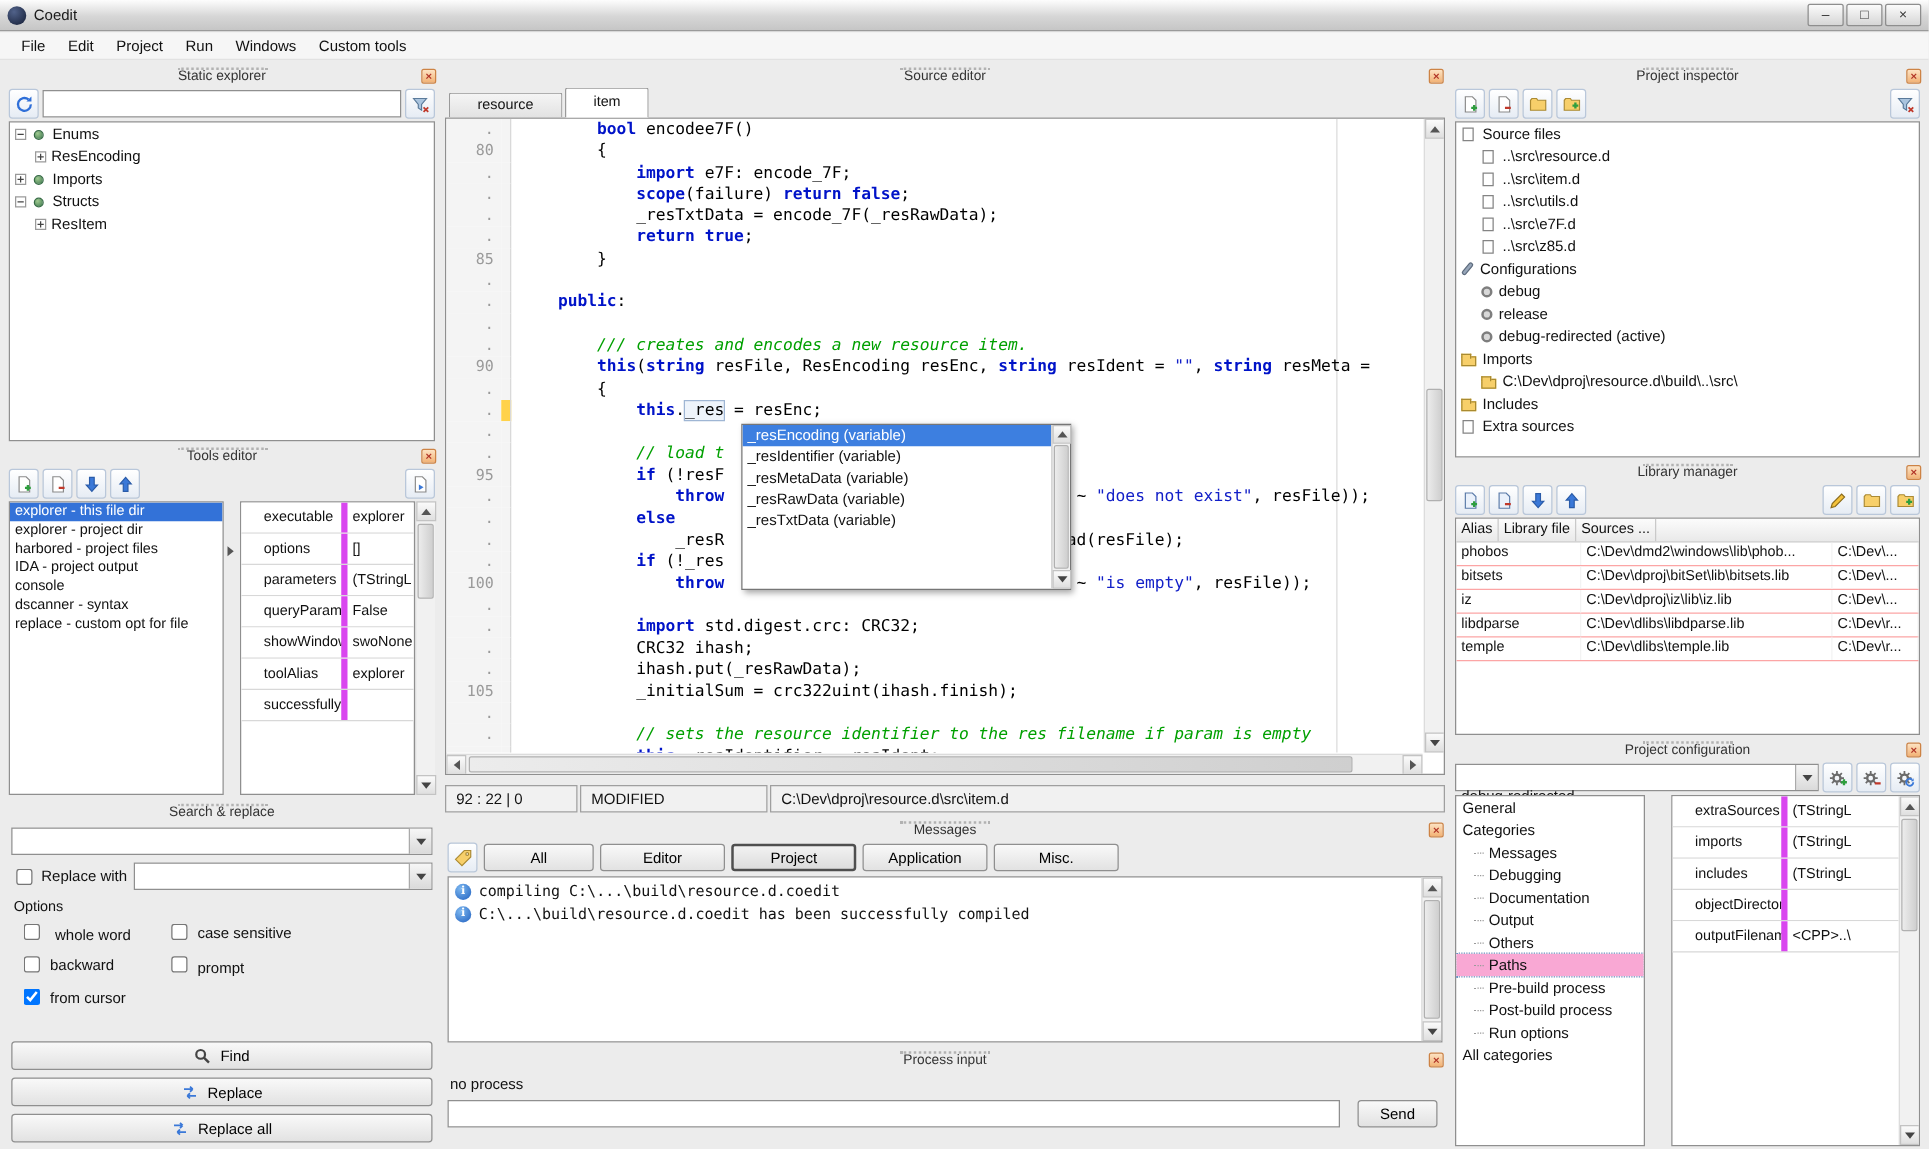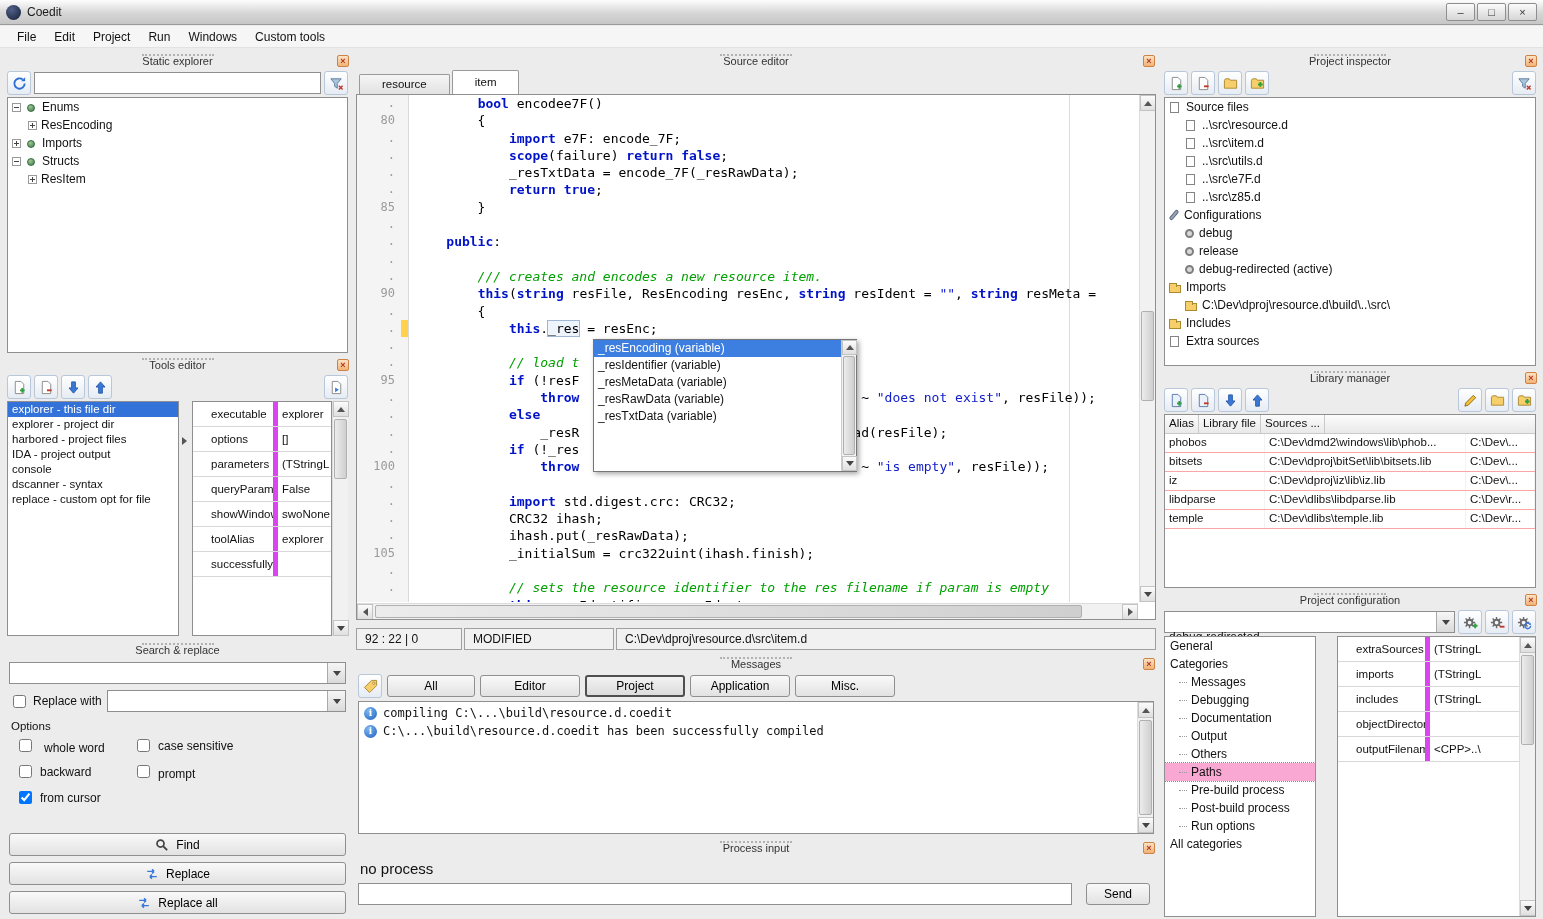--- a/index.html
+++ b/index.html
@@ -491,21 +491,21 @@
     </div>
   </div>
 </section>
 
 <section class="panel" style="left:356px;top:840px;width:800px;height:79px">
   <div class="panel-header">
     <div class="grip"></div>
     <span class="panel-title">Process input</span>
     <button class="panel-close">×</button>
   </div>
-  <div style="font-size:15px;padding:4px 2px 2px 4px">no process</div>
+  <div style="font-size:12px;padding:4px 2px 2px 4px">no process</div>
   <div style="display:flex;align-items:center;gap:14px;padding:4px 6px 0 2px">
     <input class="text-input" style="flex: 1 1 0%;" value="">
     <button class="btn" style="width:64px;height:22px">Send</button>
   </div>
 </section>
 
 <section class="panel" style="left:1162px;top:53px;width:376px;height:315px">
   <div class="panel-header">
     <div class="grip"></div>
     <span class="panel-title">Project inspector</span>

